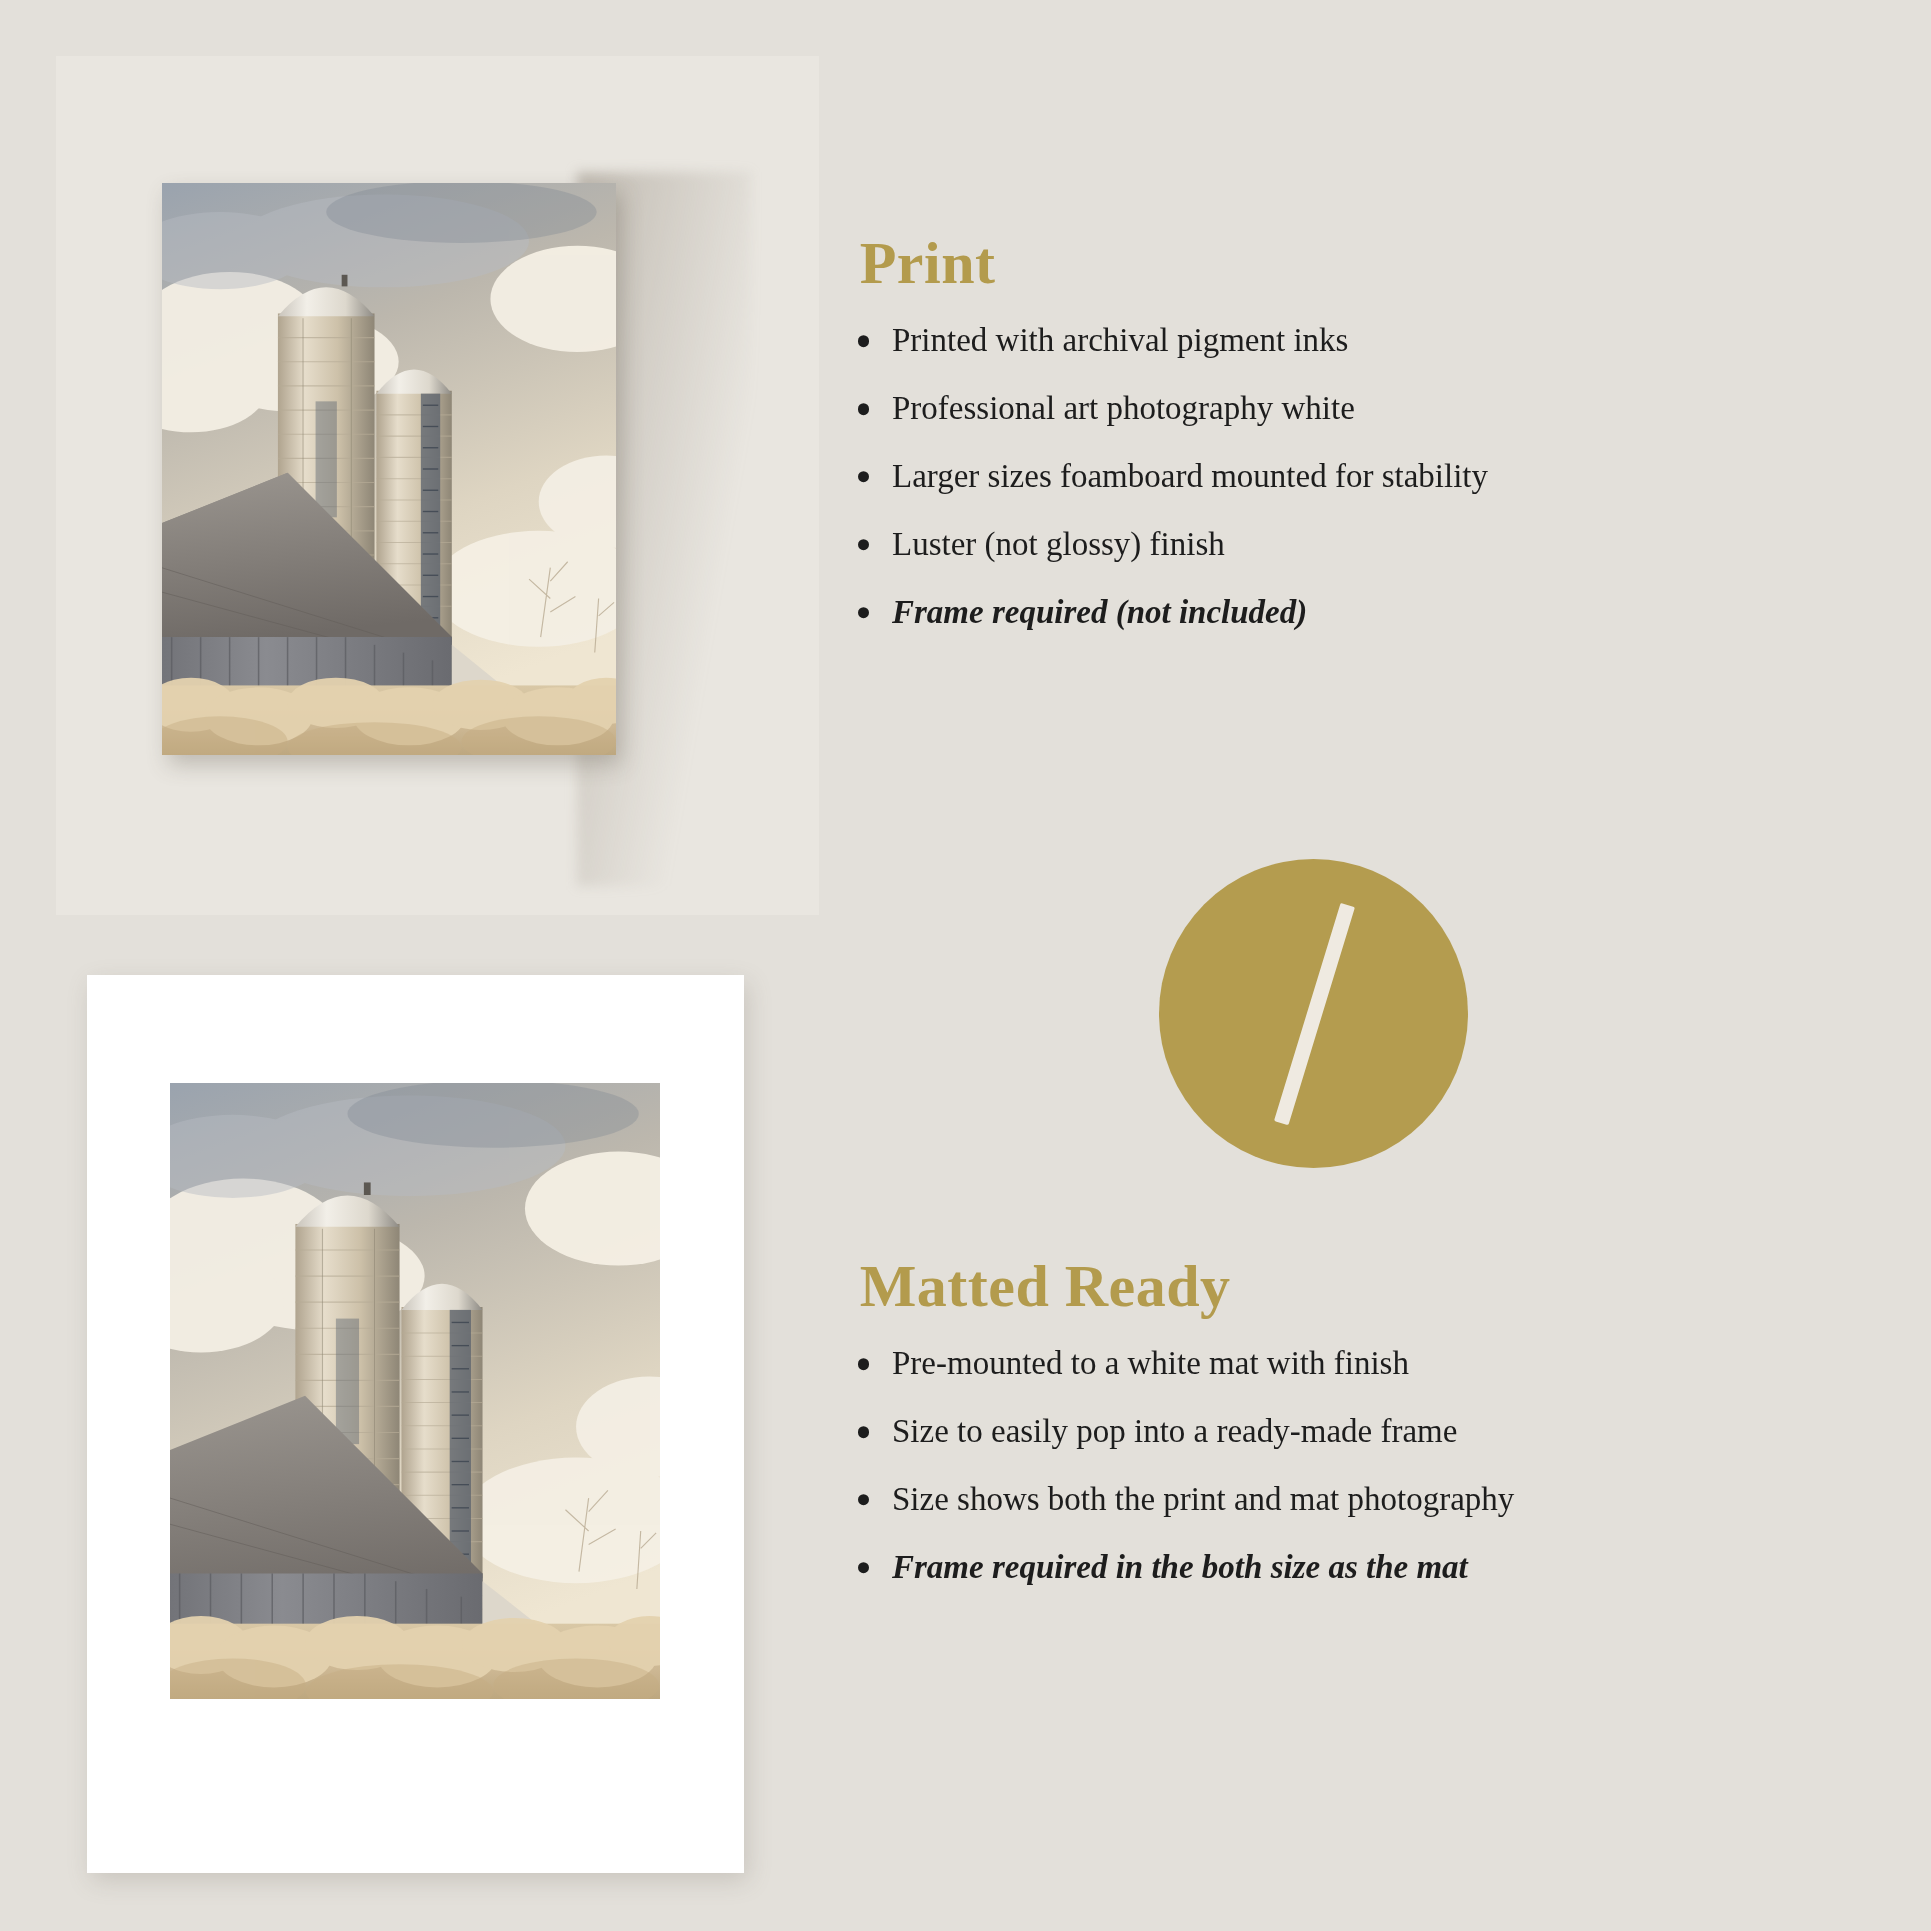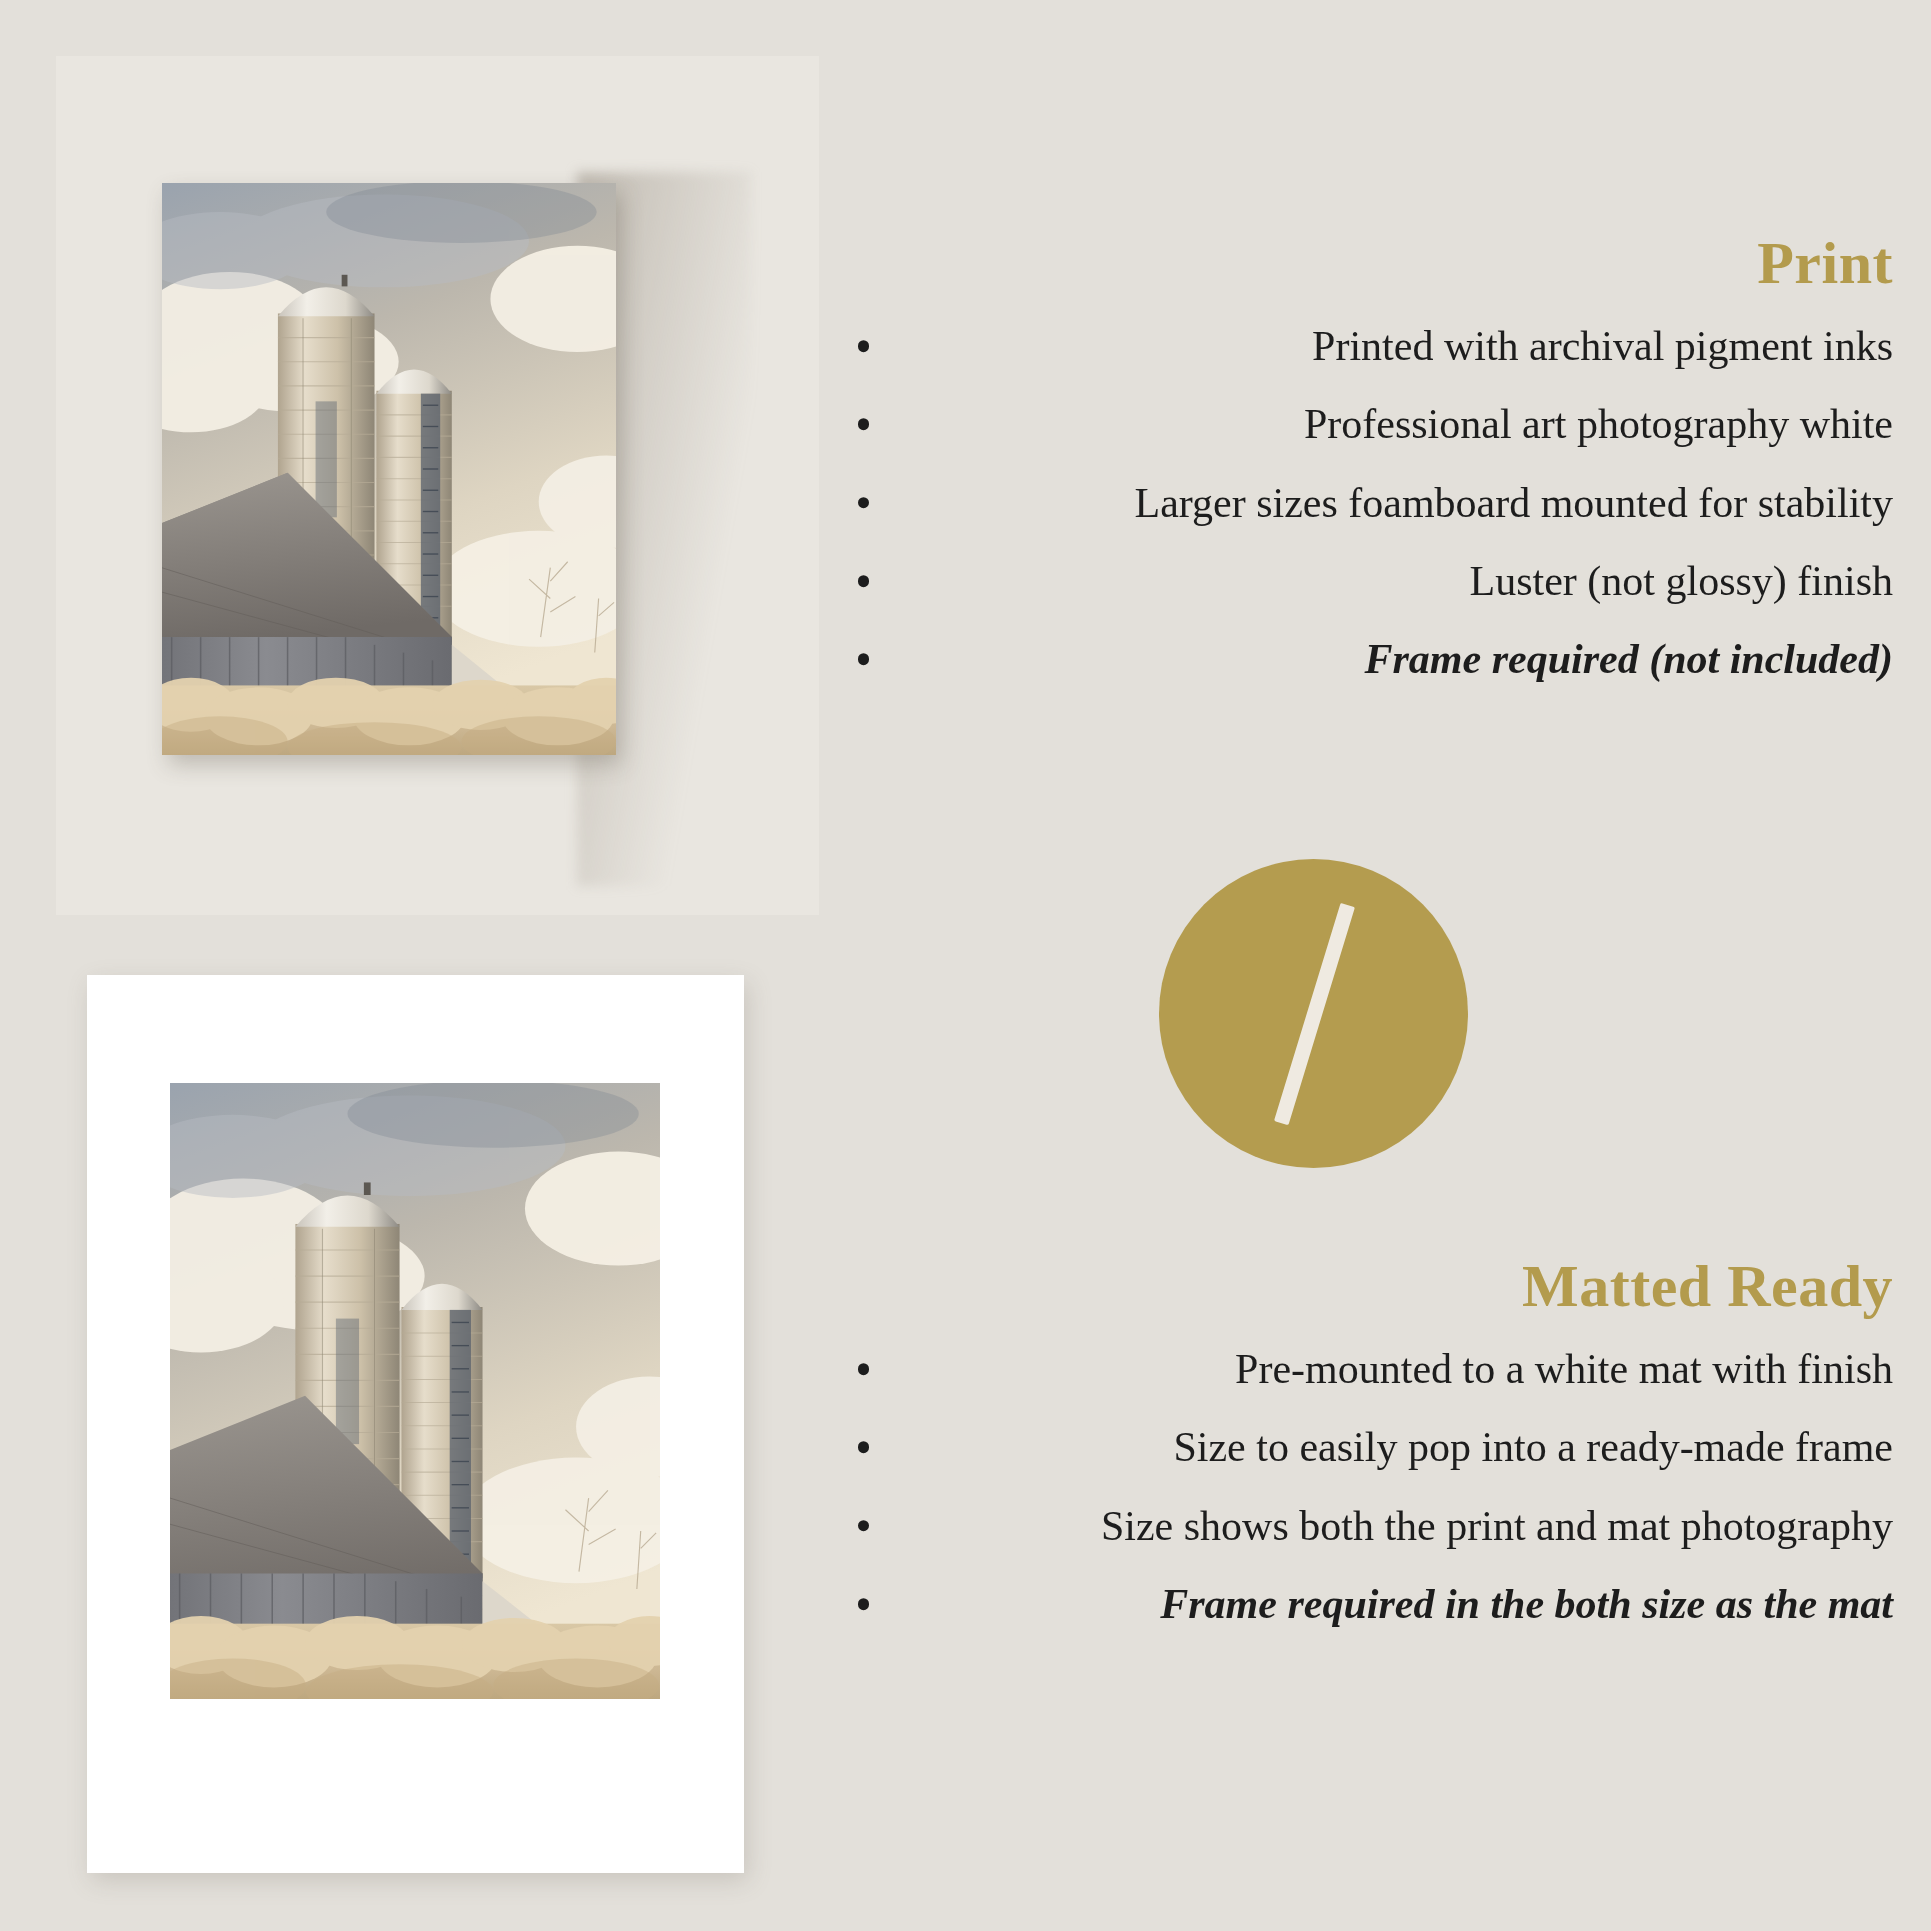--- a/index.html
+++ b/index.html
@@ -79,21 +79,20 @@
   }
   .photo svg { display: block; width: 100%; height: 100%; }
 
   
   .col-right {
     position: absolute;
     left: 850px;
     top: 0;
     width: 1043px;
     height: 1931px;
-    text-align: right;
   }
   .block { position: absolute; left: 0; width: 1043px; }
   .block.print  { top: 232px; }
   .block.matted { top: 1255px; }
 
   .heading {
     font-family: "Liberation Serif", serif;
     font-weight: 700;
     font-size: 60px;
     line-height: 1.05;
@@ -101,21 +100,21 @@
     letter-spacing: 0.5px;
     margin: 0 0 27px 9.7px;
   }
   ul.bullets {
     list-style: none;
     margin: 0;
     padding: 0;
   }
   ul.bullets li {
     position: relative;
-    font-size: 42px;
+    font-size: 33px;
     line-height: 1.15;
     color: #1d1d1d;
     padding-left: 42px;
     margin-bottom: 30px;
     white-space: nowrap;
   }
   ul.bullets li .dot {
     position: absolute;
     left: 7.7px;
     top: 50%;

